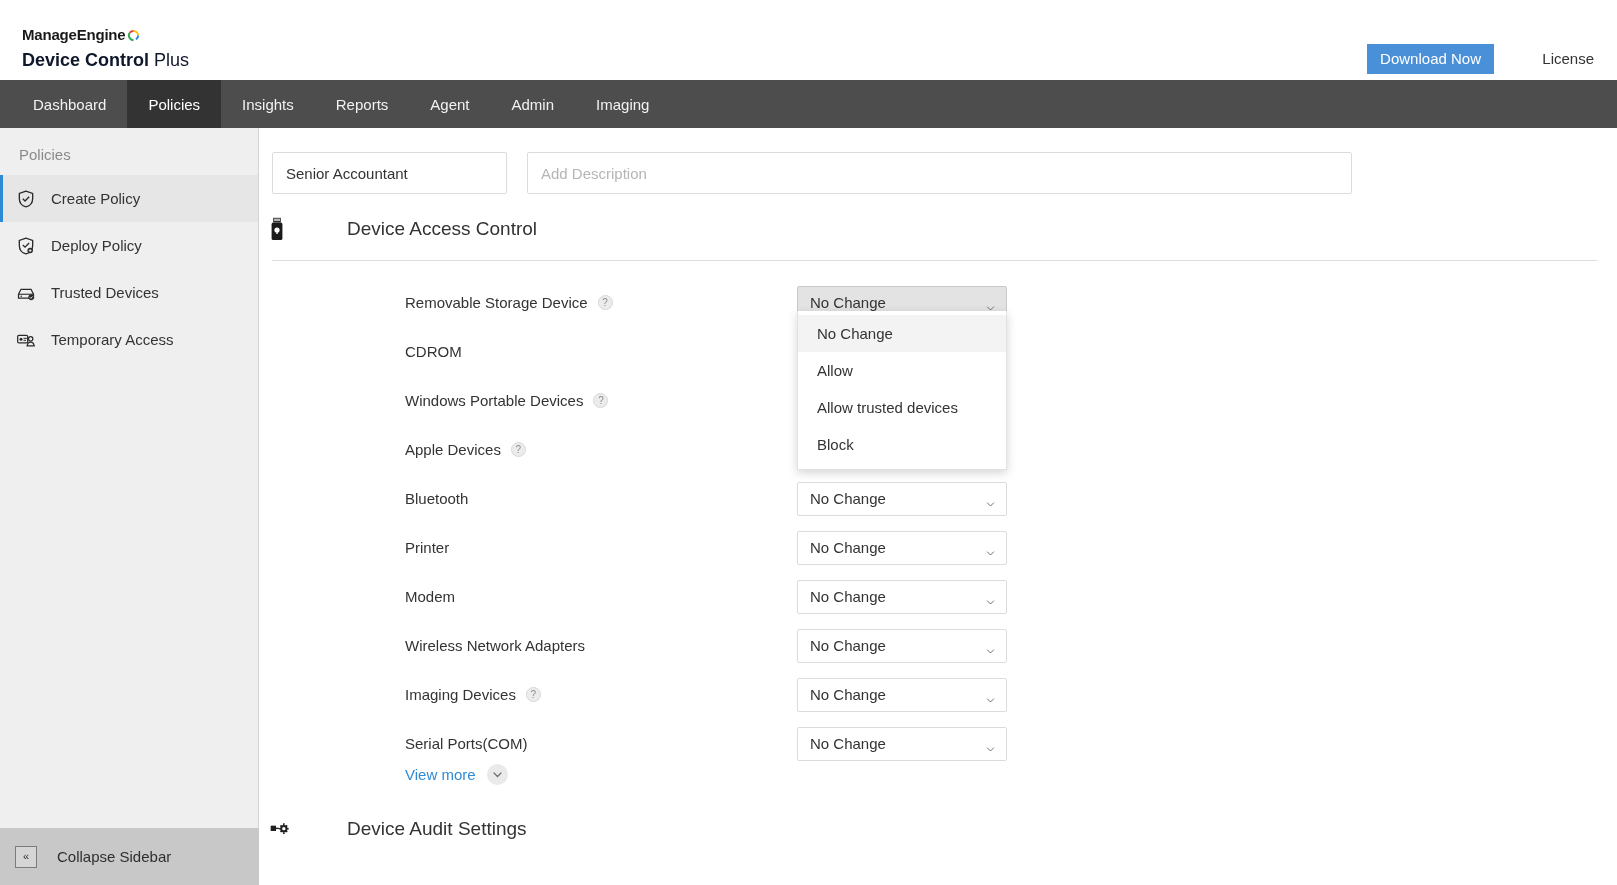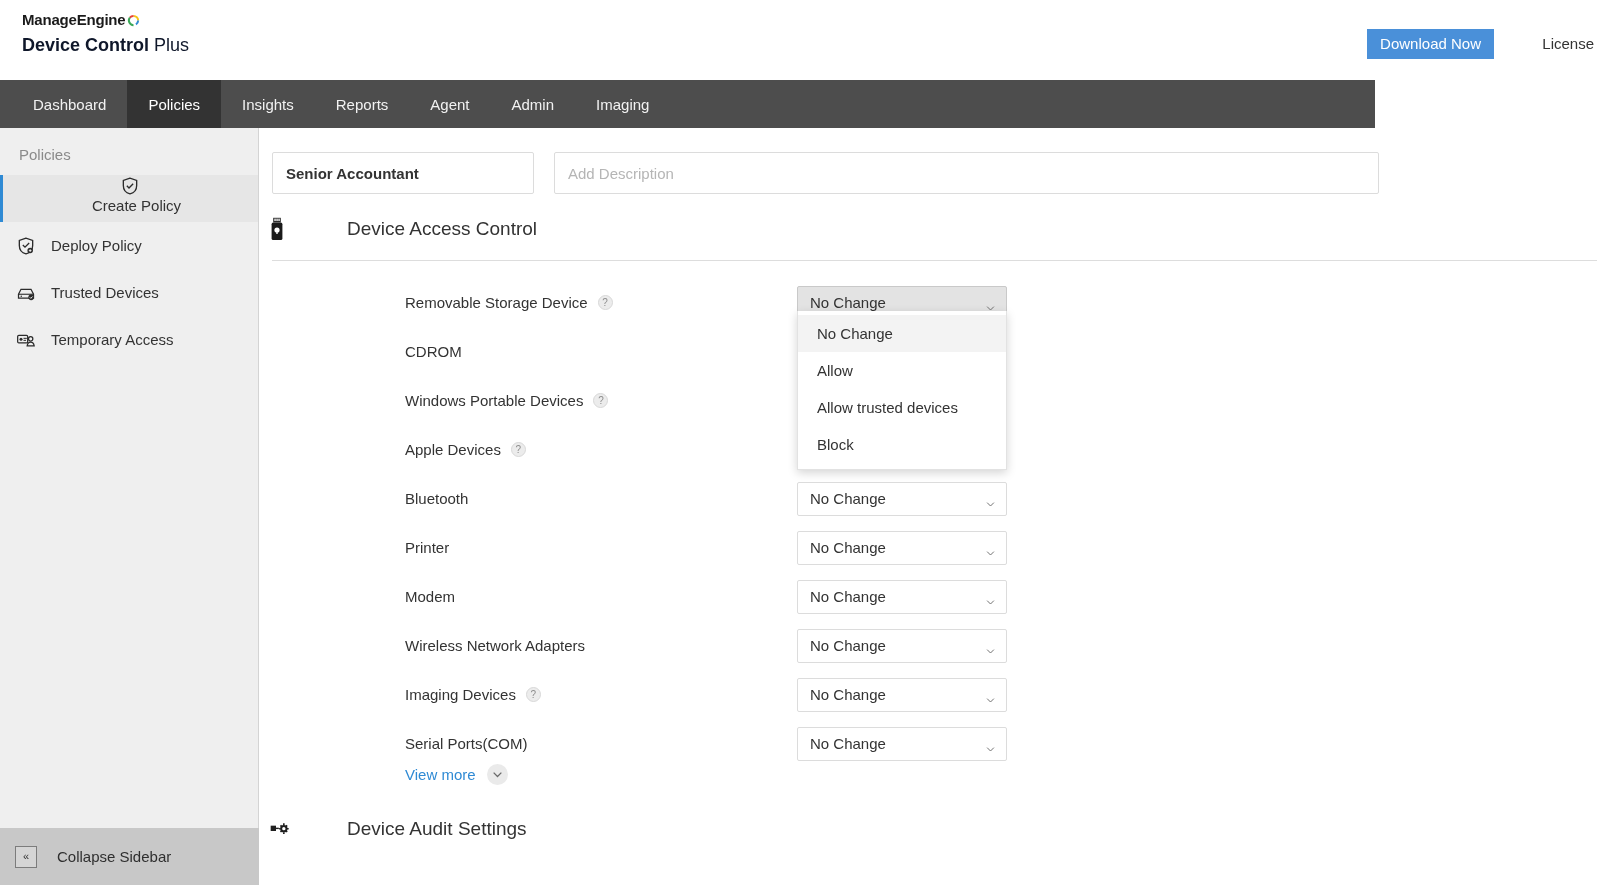--- a/index.html
+++ b/index.html
@@ -7,21 +7,21 @@
     margin: 0; padding: 0;
     width: 1617px; height: 885px;
     background: #ffffff;
     font-family: "Liberation Sans", sans-serif;
     overflow: hidden;
   }
   .app { position: relative; width: 1617px; height: 885px; background:#fff; }
 
   
   .topbar {
-    position: absolute; top: 0; left: 0; width: 1617px; height: 80px;
+    position: absolute; top: 15px; left: 0; width: 1617px; height: 80px;
     background: #ffffff;
   }
   .logo-wrap { position: absolute; left: 22px; top: 12px; }
   .logo-me {
     font-size: 15px; font-weight: bold; color: #1a1a1a; letter-spacing: -0.2px;
     line-height: 16px; white-space: nowrap;
   }
   .logo-swirl {
     display: inline-block; width: 15px; height: 15px; vertical-align: -3px;
     margin-left: 1px;
@@ -38,21 +38,21 @@
     font-size: 15px; padding: 6px 13px 7px 13px;
     border: none; cursor: pointer; white-space: nowrap;
   }
   .license-link {
     position: absolute; right: 23px; top: 35px;
     font-size: 15px; color: #333333; cursor: pointer; white-space: nowrap;
   }
 
   
   .nav {
-    position: absolute; top: 80px; left: 0; width: 1375px; height: 48px;
+    position: absolute; top: 80px; left: 0; width: 1617px; height: 48px;
     background: #4d4d4d; display: flex; align-items: stretch;
     padding-left: 12px;
   }
   .nav-item {
     display: flex; align-items: center; padding: 0 21px;
     color: #f2f2f2; font-size: 15px; cursor: pointer; white-space: nowrap;
   }
   .nav-item.active { background: #333333; color: #ffffff; }
 
   
@@ -61,21 +61,21 @@
     background: #efefef; border-right: 1px solid #d4d4d4;
   }
   .sidebar-title {
     font-size: 15px; color: #8a8a8a; padding: 18px 0 12px 19px;
   }
   .side-item {
     display: flex; align-items: center; height: 47px;
     padding-left: 15px; cursor: pointer; position: relative;
     color: #333333; font-size: 15px; white-space: nowrap;
   }
-  .side-item.active { background: #e6e6e6; flex-direction: column; }
+  .side-item.active { background: #e6e6e6; }
   .side-item.active::before {
     content: ""; position: absolute; left: 0; top: 0; bottom: 0;
     width: 3px; background: #2f8ad4;
   }
   .side-ico {
     width: 22px; height: 22px; margin-right: 14px;
     display: inline-flex; align-items: center; justify-content: center;
     flex: 0 0 22px;
   }
   .collapse-bar {
@@ -96,21 +96,21 @@
     position: absolute; top: 128px; left: 260px; right: 0; bottom: 0;
     background: #ffffff; overflow: hidden;
   }
   .form-row { position: absolute; top: 24px; left: 12px; display: flex; }
   .inp {
     height: 42px; border: 1px solid #dcdcdc; background: #fff;
     font-family: "Liberation Sans", sans-serif; font-size: 15px;
     color: #333333; padding: 0 13px; outline: none; border-radius: 2px;
   }
   .inp::placeholder { color: #b5b5b5; }
-  .inp-name { width: 262px; font-weight: bold; }
+  .inp-name { width: 235px; }
   .inp-desc { width: 825px; margin-left: 20px; }
 
   .section-head {
     position: absolute; left: 10px; top: 90px;
     display: flex; align-items: center;
   }
   .section-ico { width: 18px; height: 22px; margin-right: 14px; display:flex; align-items:center; }
   .section-title { font-size: 19px; color: #333333; white-space: nowrap; margin-left: 45px; }
   .divider {
     position: absolute; left: 12px; top: 132px; width: 1325px; height: 1px;

